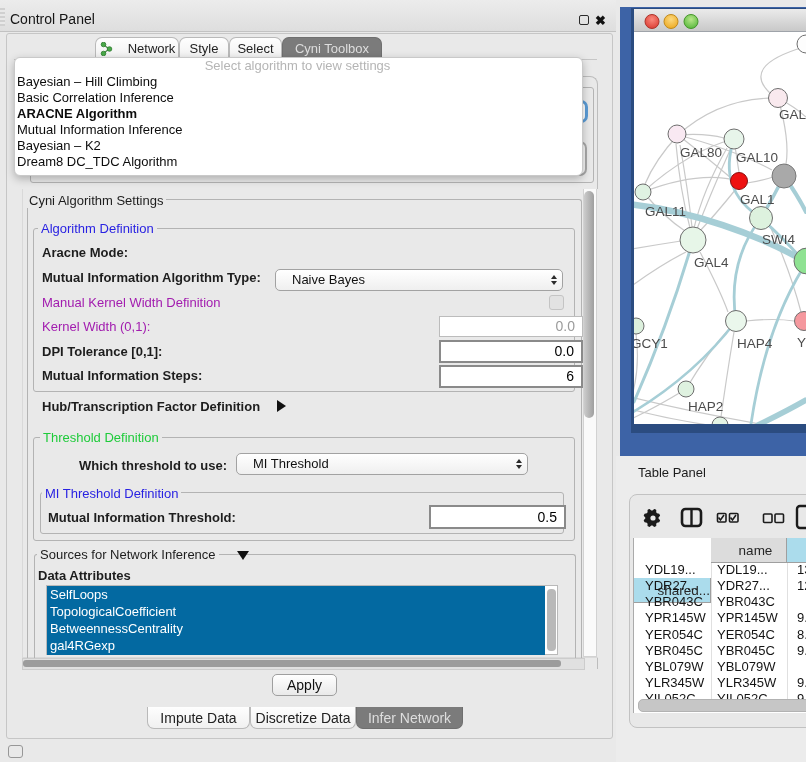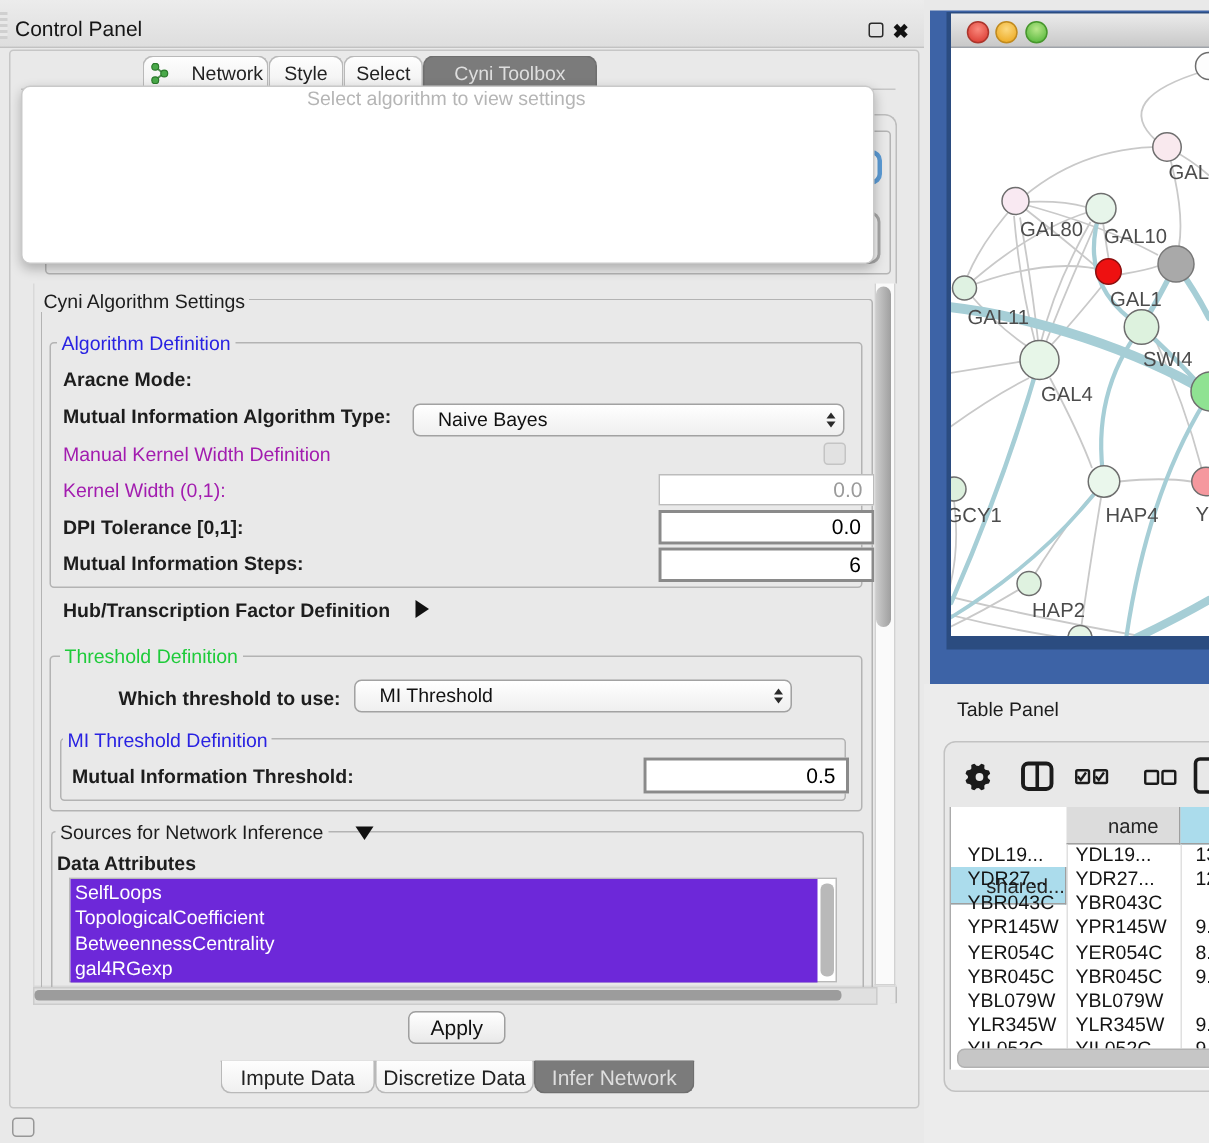--- a/index.html
+++ b/index.html
@@ -38,21 +38,21 @@
     <line x1="4" y1="3" x2="9" y2="7" stroke="#4b8f4b" stroke-width="1.2"></line>
     <line x1="4" y1="11" x2="9" y2="7" stroke="#4b8f4b" stroke-width="1.2"></line>
     <circle cx="3.5" cy="2.5" r="2.3" fill="#49a949" stroke="#2c7a2c" stroke-width="0.8"></circle>
     <circle cx="9.5" cy="7" r="2.3" fill="#49a949" stroke="#2c7a2c" stroke-width="0.8"></circle>
     <circle cx="3.5" cy="11.5" r="2.3" fill="#49a949" stroke="#2c7a2c" stroke-width="0.8"></circle>
   </svg>
   <span style="padding-left:29px;">Network</span>
 </div>
 <div class="tab toptab" style="left:179px;top:37px;width:50px;">Style</div>
 <div class="tab toptab" style="left:229px;top:37px;width:53px;">Select</div>
-<div class="tab toptab tabsel" style="left:282px;top:37px;width:116px;">Cyni Toolbox</div>
+<div class="tab toptab tabsel" style="left:282px;top:37px;width:100px;">Cyni Toolbox</div>
 <div class="ab" style="left:14px;top:59px;width:583px;height:1px;background:#c6c6c6;"></div>
 
 <div class="ab" style="left:14px;top:76px;width:583px;height:592px;border-top:1px solid #bdbdbd;border-right:1px solid #bdbdbd;border-radius:0 8px 0 0;"></div>
 <div class="ab" style="left:30px;top:87px;width:562px;height:94px;border:1px solid #b4b4b4;border-radius:3px;"></div>
 <div class="ab" style="left:30px;top:100px;width:558px;height:23px;border:3px solid #5b9bd5;border-radius:7px;background:#fff;box-sizing:border-box;"></div>
 <div class="ab" style="left:30px;top:141px;width:557px;height:35px;border:2px solid #a8a8a8;border-radius:7px;background:#f4f4f4;box-sizing:border-box;"></div>
 
 <div class="ab" style="left:22px;top:189px;width:575px;height:468px;border:1px solid #d9d9d9;border-right:none;border-top:none;background:#e9e9e9;"></div>
 
 <div class="ab" style="left:27px;top:199px;width:553px;height:458px;border:1px solid #b3b3b3;border-bottom:none;border-radius:3px 3px 0 0;"></div>
@@ -96,21 +96,21 @@
 <div class="gtitle" style="left:42px;top:486px;color:#2922e2;">MI Threshold Definition</div>
 <div class="lbl" style="left:48px;top:510px;">Mutual Information Threshold:</div>
 <div class="fld" style="left:414px;top:505px;width:137px;height:24px;border:2px solid #8a8a8a;color:#000;line-height:20px;">0.5</div>
 
 <div class="ab" style="left:34px;top:554px;width:540px;height:103px;border:1px solid #b3b3b3;border-bottom:none;border-radius:3px 3px 0 0;"></div>
 <div class="gtitle" style="left:37px;top:547px;color:#1d1d1d;">Sources for Network Inference</div>
 <div class="ab" style="left:237px;top:551px;width:0;height:0;border-left:6px solid transparent;border-right:6px solid transparent;border-top:9px solid #111;"></div>
 <div class="lbl" style="left:38px;top:568px;">Data Attributes</div>
 
 <div class="ab" style="left:46px;top:585px;width:512px;height:70px;border:1px solid #b9b9b9;background:#fff;box-sizing:border-box;"></div>
-<div class="ab" style="left:47px;top:586px;width:498px;height:69px;background:#6d28d9;color:#fff;font-size:13px;line-height:17px;padding-left:3px;box-sizing:border-box;overflow:hidden;">SelfLoops<br>TopologicalCoefficient<br>BetweennessCentrality<br>gal4RGexp</div>
+<div class="ab" style="left:47px;top:586px;width:498px;height:69px;background:#0369a1;color:#fff;font-size:13px;line-height:17px;padding-left:3px;box-sizing:border-box;overflow:hidden;">SelfLoops<br>TopologicalCoefficient<br>BetweennessCentrality<br>gal4RGexp</div>
 <div class="ab" style="left:547px;top:589px;width:9px;height:62px;background:#b9b9b9;border-radius:4px;"></div>
 
 <div class="ab" style="left:583px;top:189px;width:14px;height:468px;background:#fafafa;border:1px solid #d2d2d2;border-top:none;box-sizing:border-box;"></div>
 <div class="ab" style="left:584px;top:191px;width:10px;height:227px;border-radius:5px;background:linear-gradient(90deg,#cccccc,#9f9f9f);"></div>
 
 <div class="ab" style="left:22px;top:658px;width:561px;height:10px;background:#e0e0e0;border:1px solid #cccccc;"></div>
 <div class="ab" style="left:23px;top:660px;width:538px;height:7px;background:#9c9c9c;border-radius:3px;"></div>
 
 <div class="ab" style="left:272px;top:674px;width:65px;height:22px;border:1px solid #9f9f9f;border-radius:5px;background:linear-gradient(#ffffff,#e9e9e9);font-size:14px;color:#111;text-align:center;line-height:21px;box-sizing:border-box;">Apply</div>
 
@@ -118,20 +118,21 @@
 <div class="tab bottab" style="left:147px;top:707px;width:103px;font-size:14px;">Impute Data</div>
 <div class="tab bottab" style="left:250px;top:707px;width:106px;font-size:14px;">Discretize Data</div>
 <div class="tab bottab tabsel" style="left:356px;top:707px;width:107px;font-size:14px;">Infer Network</div>
 
 <div class="ab" style="left:8px;top:745px;width:13px;height:11px;border:1.5px solid #979797;border-radius:3px;"></div>
 
 <div class="ab" style="left:616px;top:371px;width:0;height:0;border-top:4px solid transparent;border-bottom:4px solid transparent;border-left:5px solid #8a8a8a;"></div>
 
 <div class="ab" style="left:14px;top:57px;width:567px;height:117px;background:#fff;border:1px solid #c9c9c9;border-radius:6px;box-shadow:0 3px 8px rgba(0,0,0,0.25);z-index:5;"></div>
 <div class="ab" style="left:14px;top:58px;width:567px;text-align:center;font-size:13px;color:#b5b5b5;z-index:6;">Select algorithm to view settings</div>
+<div class="ab" style="left:17px;top:74px;font-size:13px;color:#0c0c0c;line-height:15.9px;z-index:6;">Bayesian – Hill Climbing<br>Basic Correlation Inference<br><span class="b">ARACNE Algorithm</span><br>Mutual Information Inference<br>Bayesian – K2<br>Dream8 DC_TDC Algorithm</div>
 
 <svg class="ab" style="left:616px;top:0;" width="190" height="494" viewBox="616 0 190 494">
   <defs>
     <clipPath id="net">
           <rect x="634" y="32" width="172" height="392"></rect>
         </clipPath>
     <radialGradient id="rg" cx="0.5" cy="0.35" r="0.7">
       <stop offset="0" stop-color="#fa897d"></stop>
           <stop offset="1" stop-color="#da3a31"></stop>
     </radialGradient>

